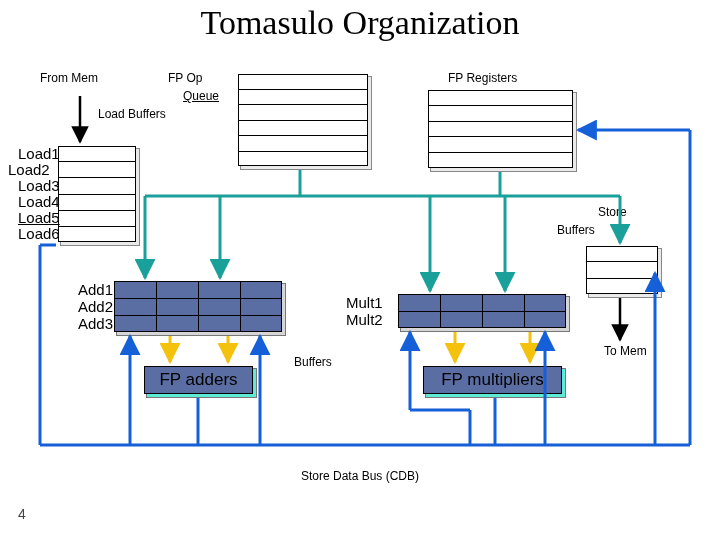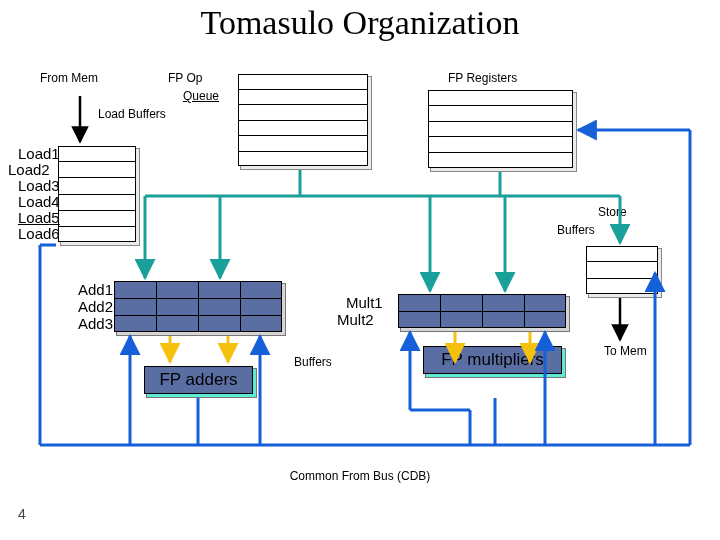--- a/index.html
+++ b/index.html
@@ -87,21 +87,21 @@
 
   <div class="lbl" style="left:98px; top:108px;">Load Buffers</div>
 
   <div class="lbl" style="left:557px; top:206px;margin-left:41px;">Store</div>
   <div class="lbl" style="left:557px; top:224px;">Buffers</div>
 
   <div class="lbl center" style="left:294px; top:356px;">Buffers</div>
 
   <div class="lbl" style="left:604px; top:345px;">To Mem</div>
 
-  <div class="lbl center" style="left:0; right:0; top:470px; text-align:center;">Common From Bus (CDB)</div>
+  <div class="lbl center" style="left:0; right:0; top:470px; text-align:center;">Store Data Bus (CDB)</div>
 
   <div class="gridblock" style="left:240px; top:76px; width:130px; height:92px;">
     <div class="rows">
         <div></div>
         <div></div>
         <div></div>
         <div></div>
         <div></div>
         <div></div>
       </div>
@@ -164,26 +164,26 @@
     <div class="rowlines">
         <span style="top:17px;"></span>
       </div>
     <div class="collines">
       <span style="left:42px;"></span>
         <span style="left:84px;"></span>
         <span style="left:126px;"></span>
     </div>
   </div>
   <div class="lbl small" style="left:346px; top:294px;">Mult1</div>
-  <div class="lbl small" style="left:337px; top:311px;">Mult2</div>
+  <div class="lbl small" style="left:346px; top:311px;">Mult2</div>
 
   <div class="fu" style="left:146px; top:368px; width:109px; height:28px;">
     <div class="face">FP adders</div>
   </div>
-  <div class="fu" style="left:425px; top:348px; width:139px; height:28px;">
+  <div class="fu" style="left:425px; top:368px; width:139px; height:28px;">
     <div class="face">FP multipliers</div>
   </div>
 
   <div class="pagenum">4</div>
 
   <svg class="wires">
     <defs>
       <marker id="arw-black" viewBox="0 0 10 10" refX="9" refY="5" markerWidth="7" markerHeight="7" orient="auto-start-reverse">
         <path d="M0,0 L10,5 L0,10 z" fill="#000"></path>
       </marker>

